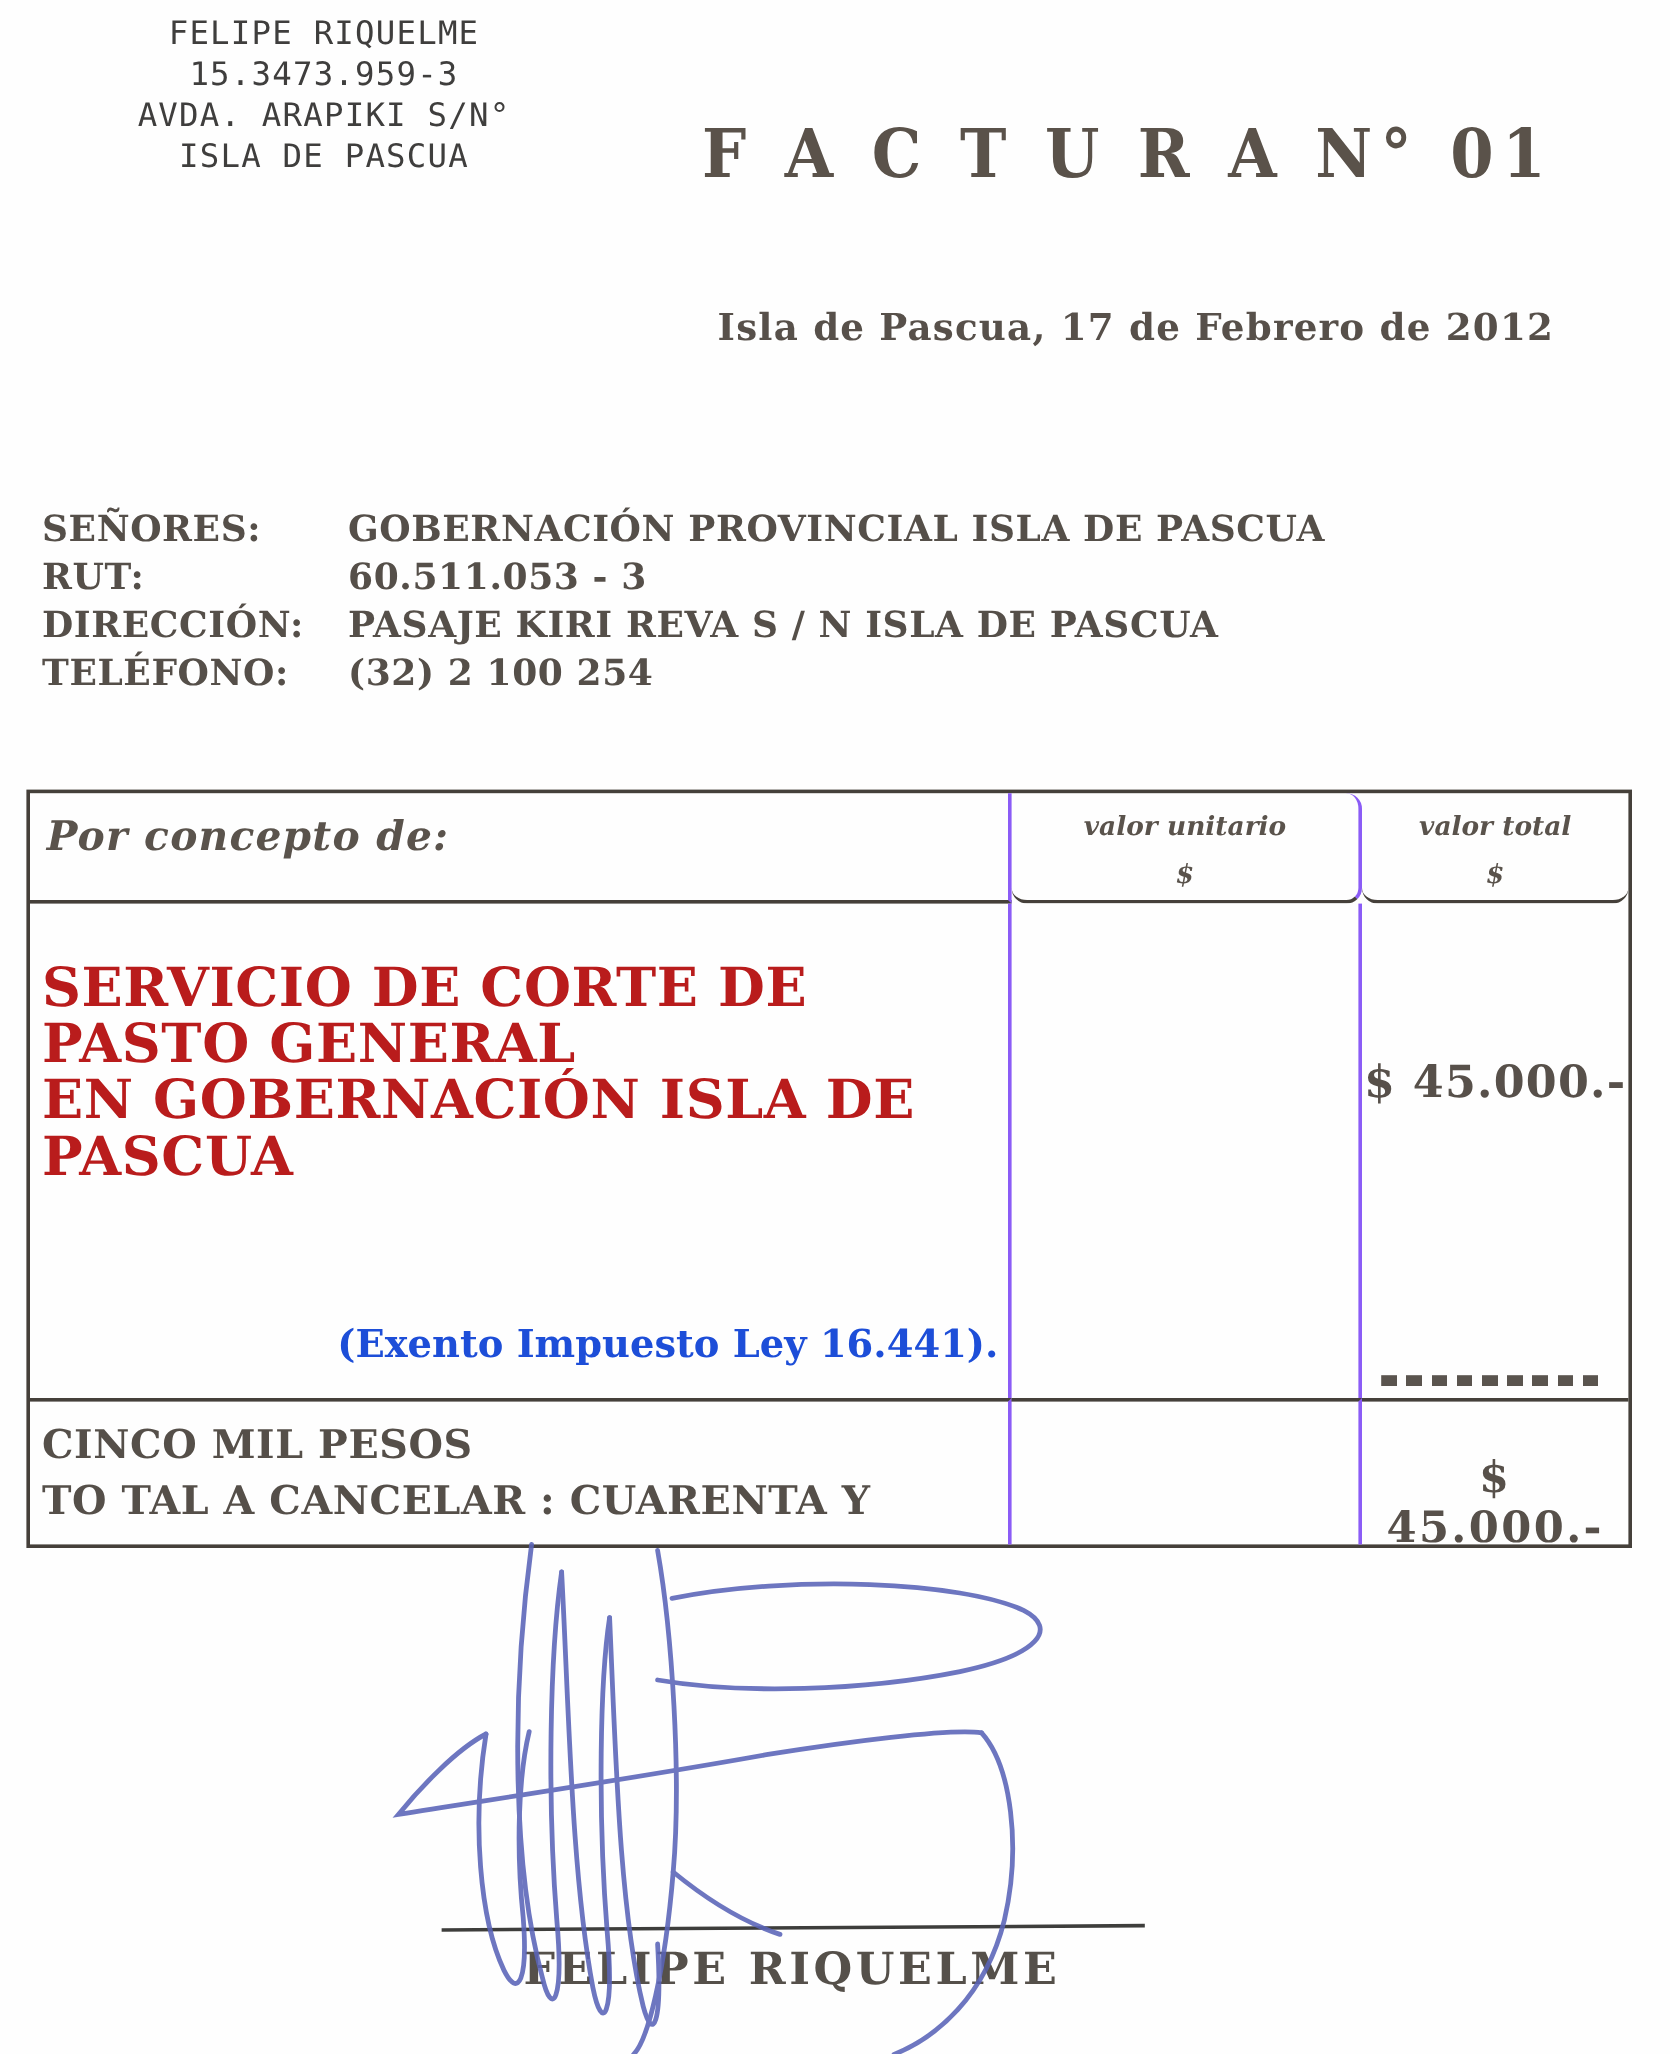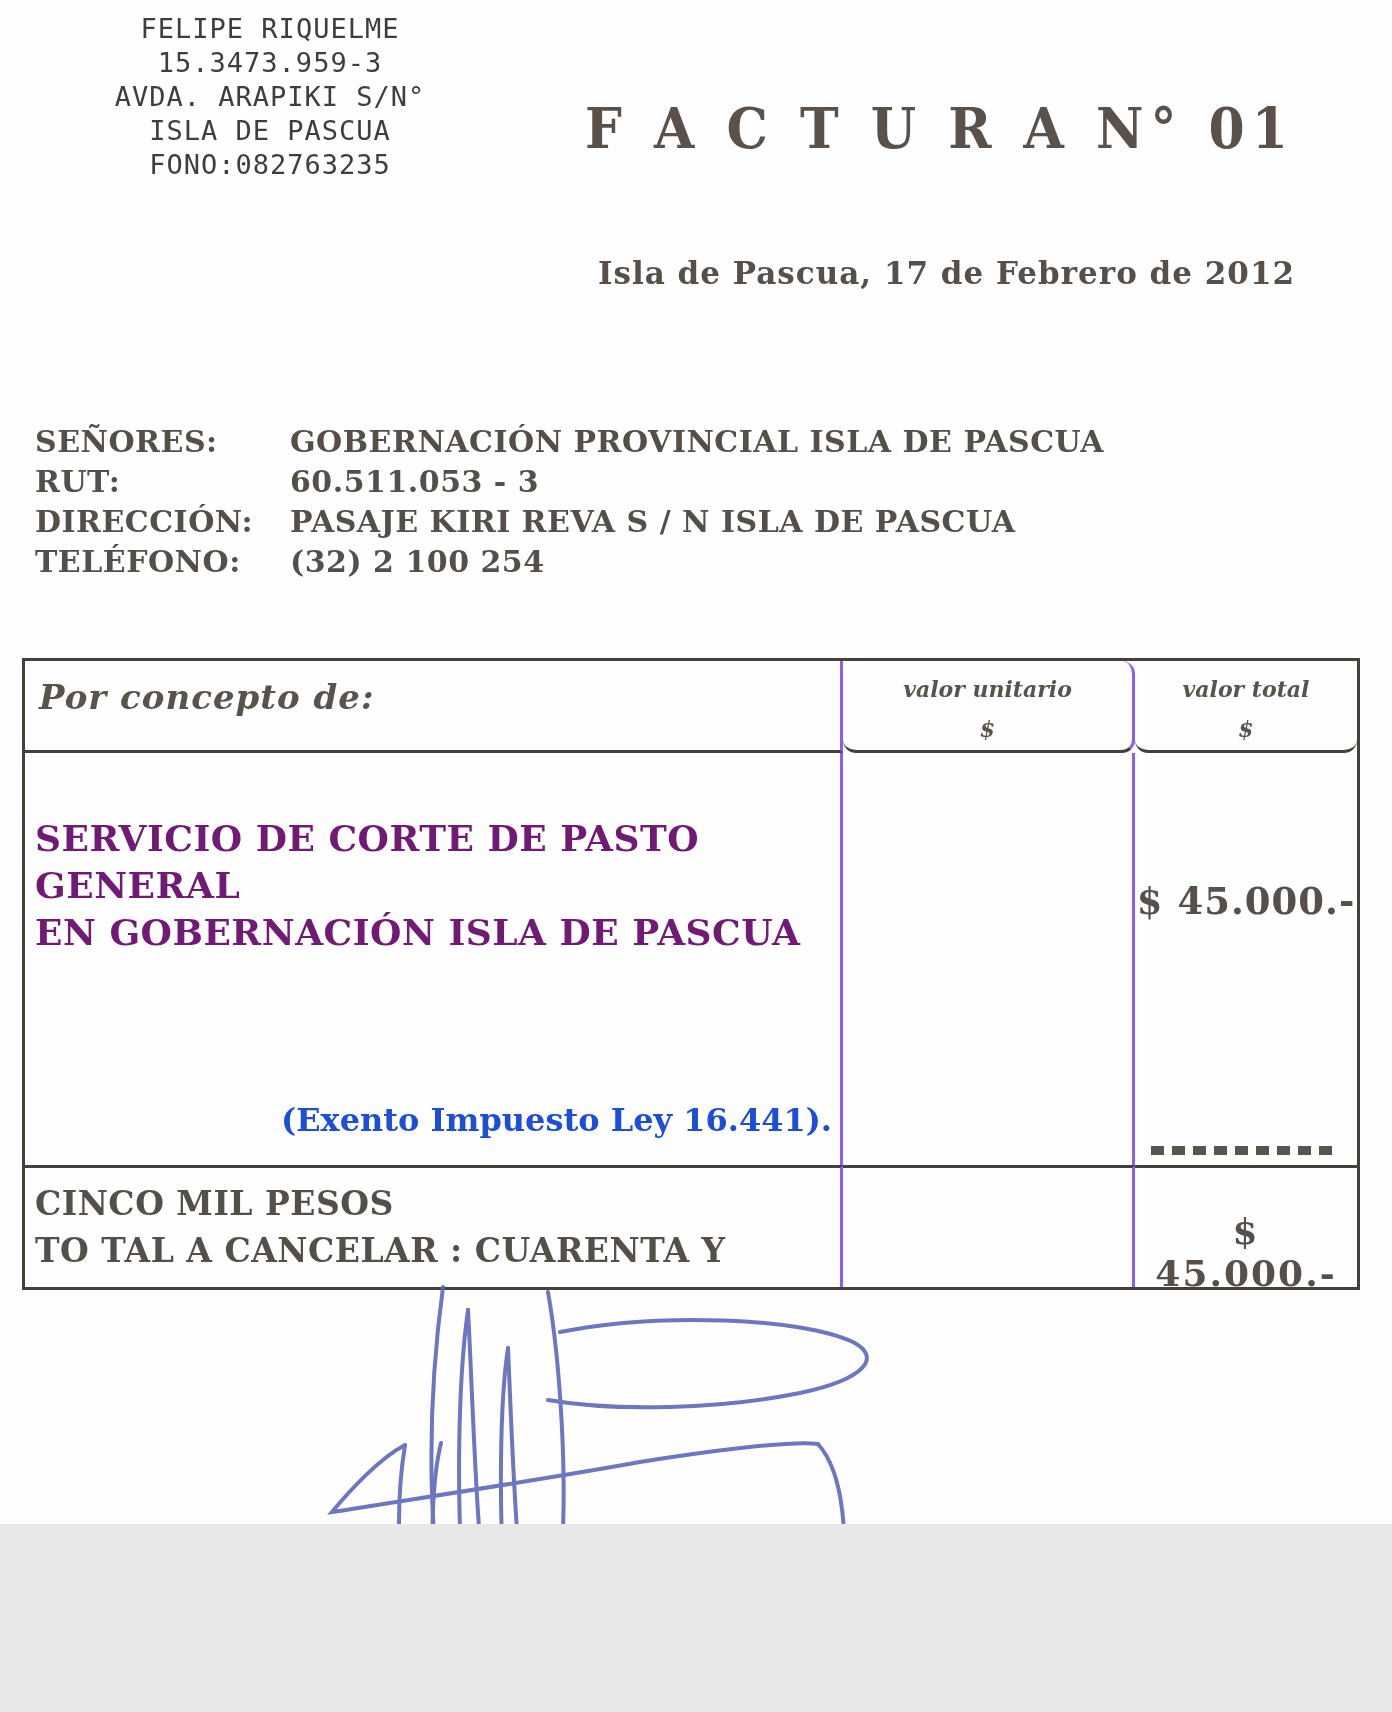--- a/index.html
+++ b/index.html
@@ -1,17 +1,17 @@
 <!DOCTYPE html>
 <html><head>
 <meta charset="utf-8">
 <style>
   html,body { margin:0; padding:0; background:#e8e8e8; }
   .page {
-    position:relative; width:1392px; height:1524px; margin:0 auto;
+    position:relative; width:1392px; height:1712px; margin:0 auto;
     background:#fefefe; overflow:hidden;
     font-family:"DejaVu Serif", serif; color:#56504a;
   }
 
   
   .letterhead {
     position:absolute; left:55px; top:12px; width:430px;
     text-align:center; font-family:"DejaVu Sans Mono", monospace;
     font-size:27px; line-height:34px; color:#3f3e3d; letter-spacing:1px;
   }
@@ -51,22 +51,22 @@
   .hdr-concept {
     padding:16px 0 0 14px; font-style:italic; font-weight:bold;
     font-size:34px; letter-spacing:1px; color:#5a534c;
   }
   .hdr-col {
     text-align:center; font-style:italic; font-weight:bold;
     font-size:22px; line-height:40px; padding-top:8px; color:#5a534c;border-radius:13px;
   }
 
   .desc {
-    margin:62px 0 0 10px; font-size:36px; font-weight:bold;
-    line-height:47px; letter-spacing:0.5px; color:#701a75;
+    margin:46px 0 0 10px; font-size:45px; font-weight:bold;
+    line-height:47px; letter-spacing:0.5px; color:#b91c1c;
   }
   .exempt {
     position:absolute; bottom:26px; right:8px;
     font-size:32px; font-weight:bold; color:#1d4ed8; white-space:nowrap;
   }
   .unit-value-body { text-align:center; padding-top:130px; font-size:36px; font-weight:bold; }
   .total-value-body {
     text-align:center; padding-top:126px; font-size:37px; font-weight:bold;
     letter-spacing:1px; color:#57504a;
   }
@@ -98,21 +98,20 @@
 </head>
 <body>
 
 <div class="page">
 
   <div class="letterhead">
     <div>FELIPE RIQUELME</div>
     <div>15.3473.959-3</div>
     <div>AVDA. ARAPIKI S/N°</div>
     <div>ISLA DE PASCUA</div>
-    <div>FONO:082763235</div>
   </div>
 
   <div class="doc-title">F A C T U R A N° 01</div>
 
   <div class="doc-date">Isla de Pascua,  17 de Febrero de 2012</div>
 
   <div class="client">
     <div class="client-row">
       <div class="client-label">SEÑORES:</div>
       <div class="client-value">GOBERNACIÓN PROVINCIAL  ISLA DE PASCUA</div>

